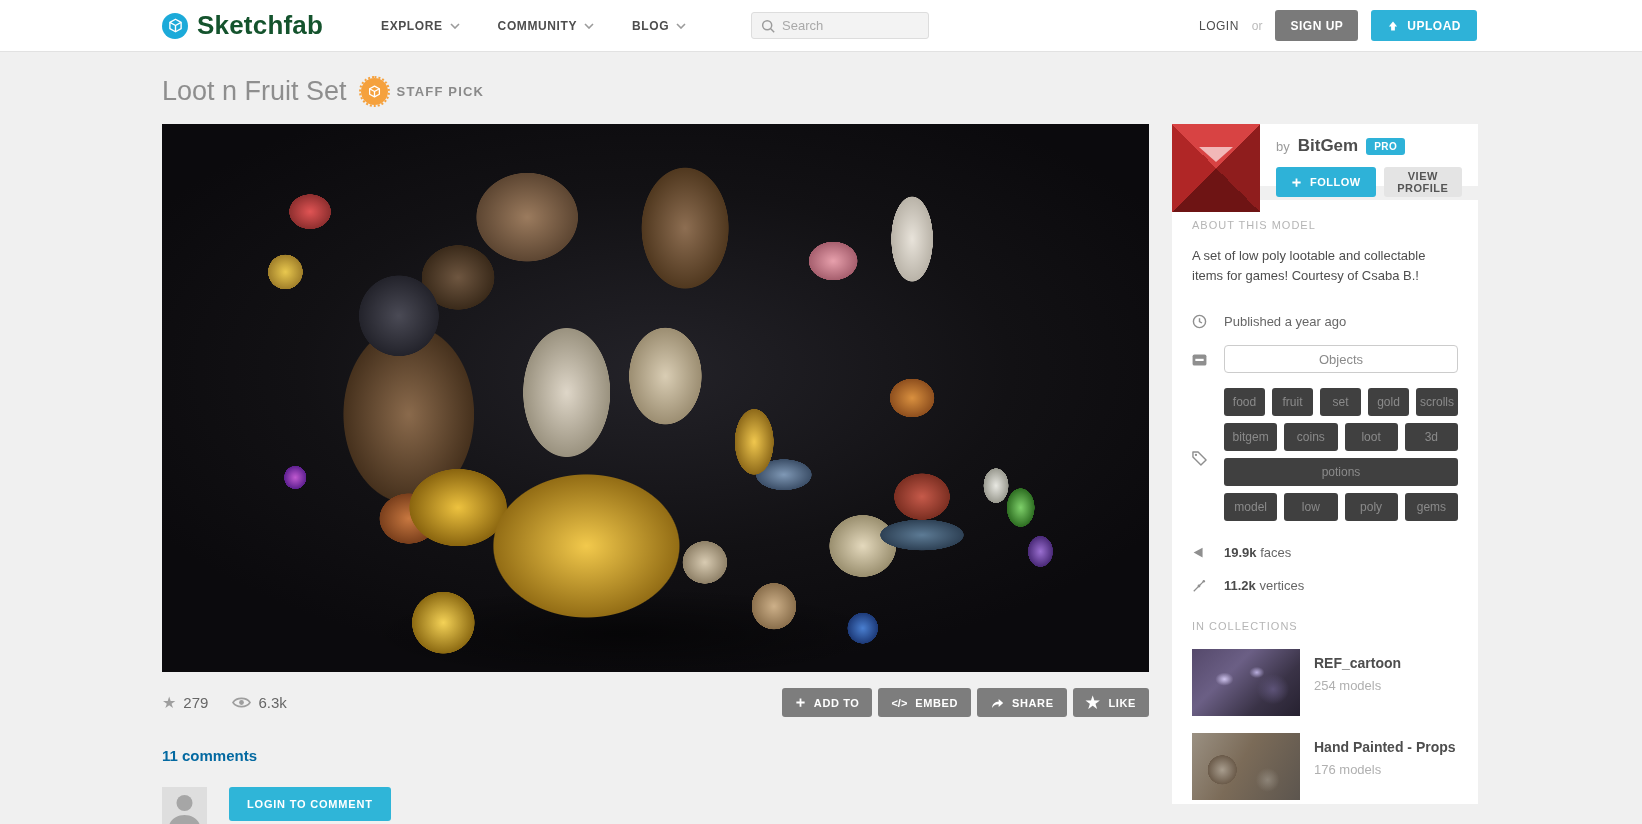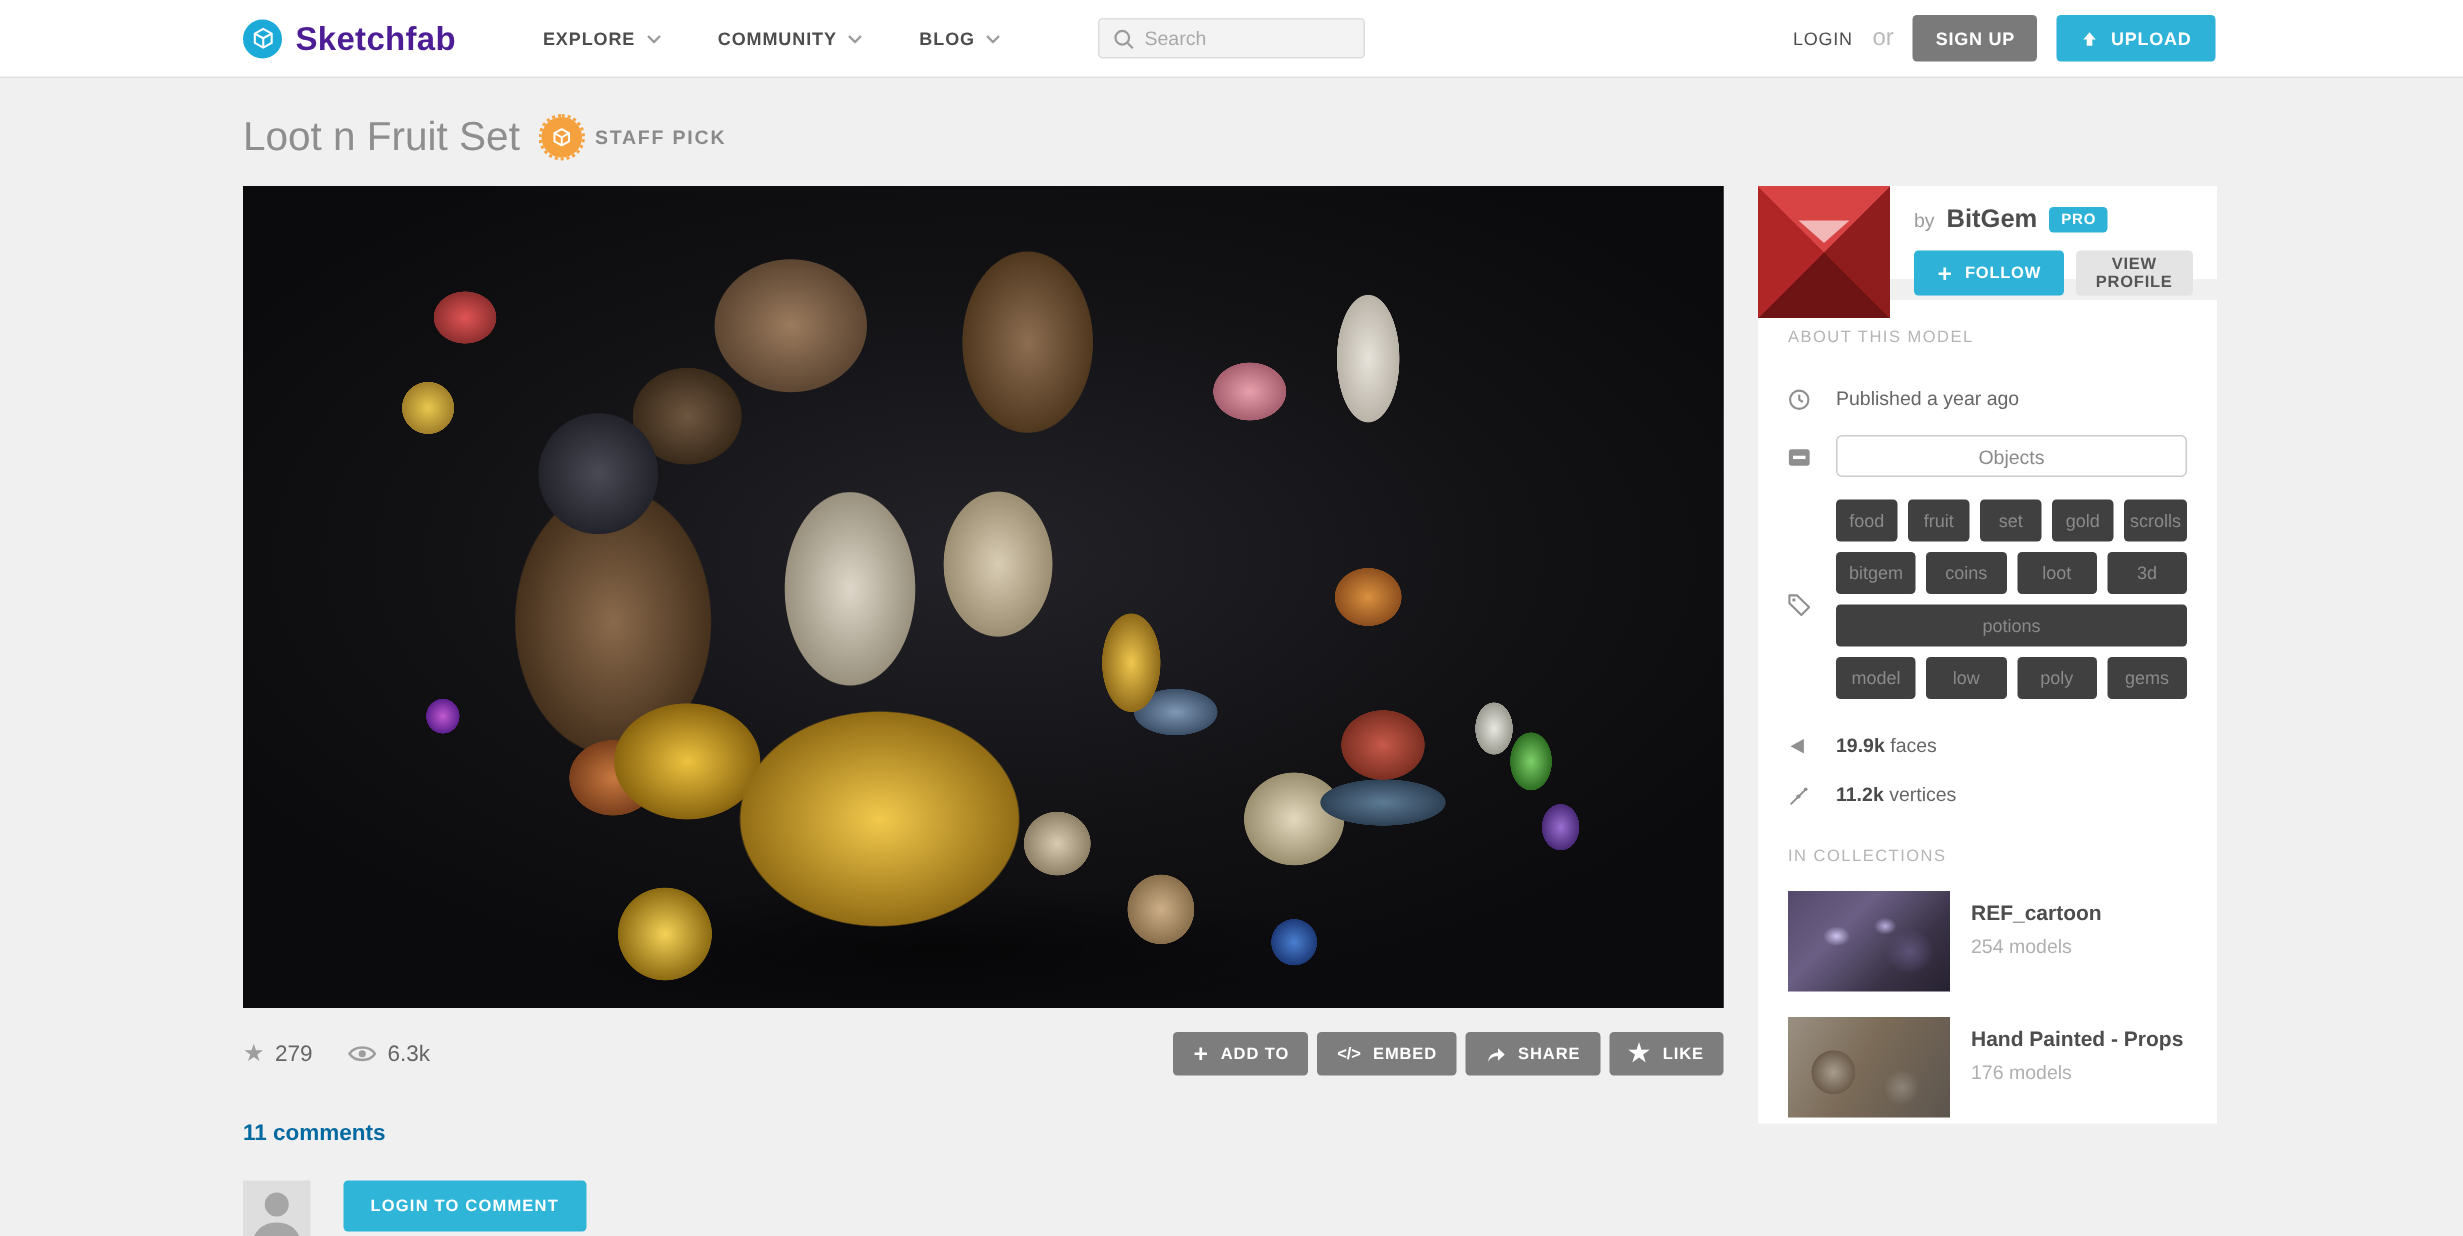--- a/index.html
+++ b/index.html
@@ -5,34 +5,34 @@
   * { box-sizing: border-box; margin: 0; padding: 0; }
   html,body { width:1642px; height:824px; overflow:hidden; }
   body { background:#f0f0f0; font-family:"Liberation Sans", sans-serif; color:#4d4d4d; }
 
   
   .topnav { height:52px; background:#fff; border-bottom:1px solid #e2e2e2;
             display:flex; align-items:center; padding:0 165px 0 162px; }
   .brand { display:flex; align-items:center; gap:9px; cursor:pointer; }
   .brand-logo { width:26px; height:26px; border-radius:50%; background:#1caad9;
                 display:flex; align-items:center; justify-content:center; }
-  .brand-name { font-size:22px; font-weight:bold; color:#4c1d95; letter-spacing:.2px; }
+  .brand-name { font-size:26px; font-weight:bold; color:#14532d; letter-spacing:.2px; }
   .nav-menu { display:flex; gap:38px; margin-left:58px; }
   .nav-item { display:flex; align-items:center; gap:7px; cursor:pointer;
               font-size:12px; font-weight:bold; color:#4d4d4d; letter-spacing:.6px; }
   .chev { color:#9b9b9b; display:flex; }
   .search-box { margin-left:65px; width:178px; height:27px; background:#f3f3f3;
                 border:1px solid #ddd; border-radius:3px; display:flex; align-items:center;
                 padding:0 9px; gap:7px; color:#9b9b9b; }
   .search-box input { border:none; outline:none; background:transparent; font-size:13px;
                       color:#555; width:100%; font-family:inherit; }
   .search-box input::placeholder { color:#a9a9a9; }
   .nav-right { margin-left:auto; display:flex; align-items:center; gap:13px; }
   .login-link { font-size:12px; font-weight:normal; color:#4d4d4d; letter-spacing:.5px; cursor:pointer; }
-  .or-text { font-size:16px; color:#bbb; }
+  .or-text { font-size:12px; color:#bbb; }
   .btn { border:none; border-radius:3px; cursor:pointer; font-family:inherit;
          font-weight:bold; letter-spacing:.5px; display:inline-flex; align-items:center;
          justify-content:center; gap:8px; }
   .btn-signup { background:#7a7a7a; color:#fff; font-size:12px; height:31px; padding:0 15px; }
   .btn-upload { background:#2eb2d8; color:#fff; font-size:12px; height:31px; padding:0 16px; }
 
   
   .page { padding:0 165px 0 162px; }
   .title-row { display:flex; align-items:center; gap:14px; margin:24px 0 17px; }
   .page-title { font-size:27px; font-weight:normal; color:#8e8e8e; }
@@ -317,20 +317,21 @@
             </button>
             <button class="btn btn-view-profile">
               <span>VIEW PROFILE</span>
             </button>
           </div>
         </div>
       </div>
 
       <div class="about-panel">
         <div class="side-heading">ABOUT THIS MODEL</div>
+        <p class="about-desc">A set of low poly lootable and collectable items for games! Courtesy of Csaba B.!</p>
 
         <div class="meta-list">
           <div class="meta-row">
             <span class="meta-icon">
               <svg width="15" height="15" viewBox="0 0 16 16" fill="none" stroke="#8f8f8f" stroke-width="1.5">
                 <circle cx="8" cy="8" r="6.5"></circle>
                   <path d="M8 4.5 V8 L10.6 9.6"></path>
               </svg>
             </span>
             <div class="meta-body"><span class="meta-text">Published a year ago</span></div>

